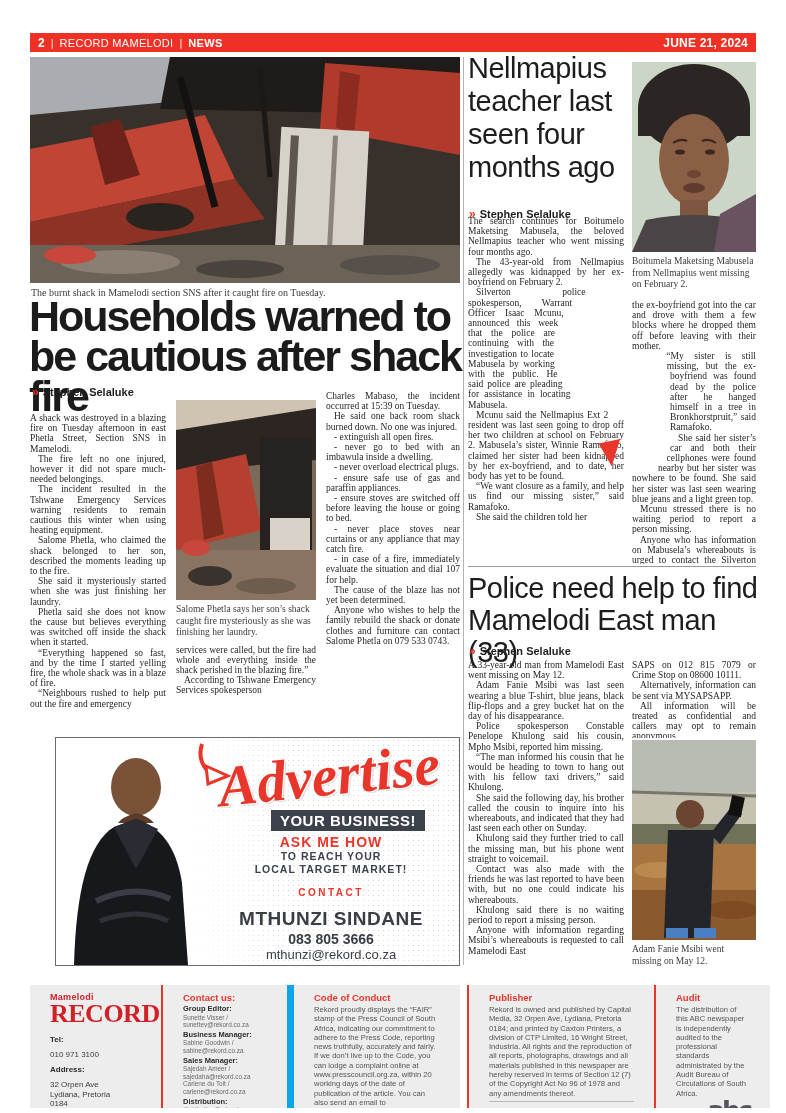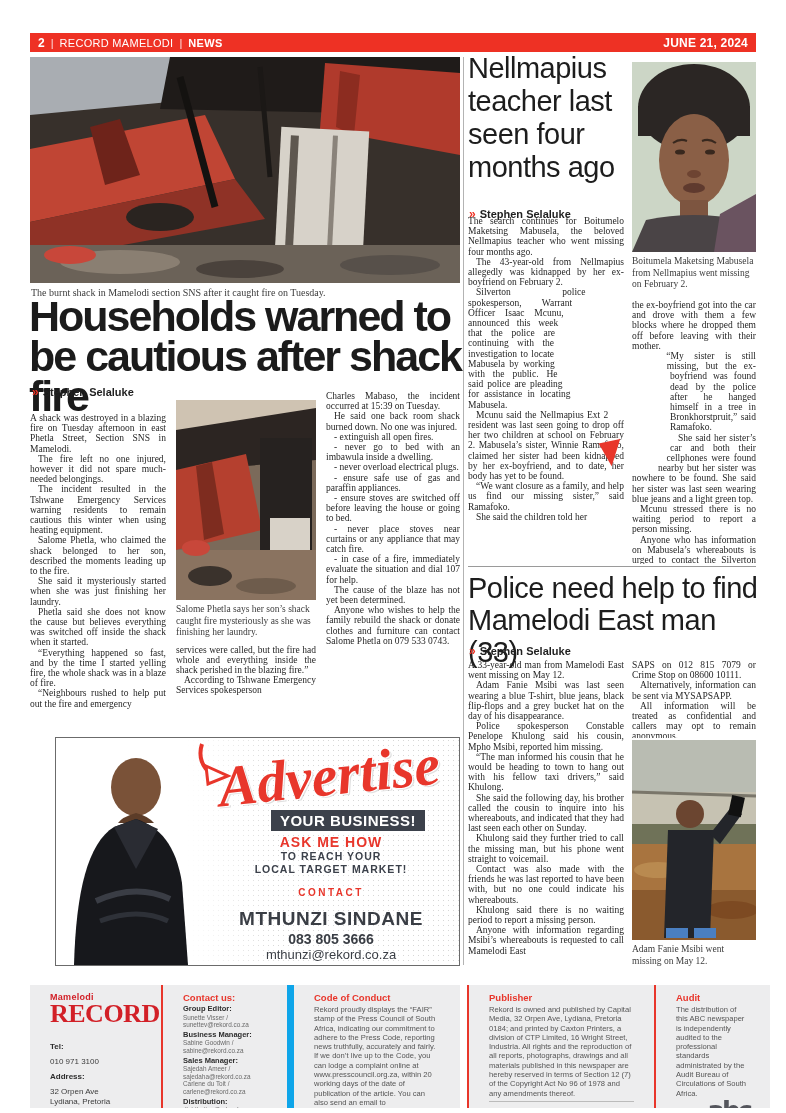--- a/index.html
+++ b/index.html
@@ -97,21 +97,21 @@
   .fb{position:absolute;top:985px;height:123px;background:#ededee;box-sizing:border-box;
       padding:7px 20px;overflow:hidden;}
   .fb1{left:30px;width:131px;}
   .fb2{left:161px;width:126px;border-left:2px solid #e8362b;}
   .fb3{left:287px;width:173px;border-left:7px solid #0ea5e9;}
   .fb4{left:467px;width:187px;border-left:2px solid #e8362b;}
   .fb5{left:654px;width:116px;border-left:2px solid #e8362b;}
   .fh{color:#e8362b;font-weight:bold;font-size:9.5px;margin-bottom:2px;}
   .mh-top{color:#d22027;font-weight:bold;font-size:9px;letter-spacing:.3px;}
   .mh{color:#d22027;font-family:"Liberation Serif",serif;font-weight:800;font-size:26px;
-      letter-spacing:-0.5px;line-height:24px;margin-bottom:16px;}
+      letter-spacing:-0.5px;line-height:24px;margin-bottom:9px;}
   .frow{display:flex;gap:6px;font-size:8px;margin-top:6px;flex-direction:column;}
   .fl{font-weight:bold;color:#2d2d2d;min-width:36px;}
   .fv{color:#3c3c3c;}
   .addr div{line-height:9.5px;}
   .fdist{font-weight:bold;color:#2d2d2d;font-size:8px;margin-top:10px;}
   .fdistv{color:#3c3c3c;font-size:8px;text-align:center;width:70px;}
   .fe{margin-bottom:2px;}
   .fe-role{font-weight:bold;font-size:7.5px;color:#2d2d2d;line-height:8.6px;}
   .fe-line{font-size:6.4px;color:#6a6a6a;line-height:7.6px;}
   .fbody{font-size:7.6px;line-height:9.3px;color:#555;}

